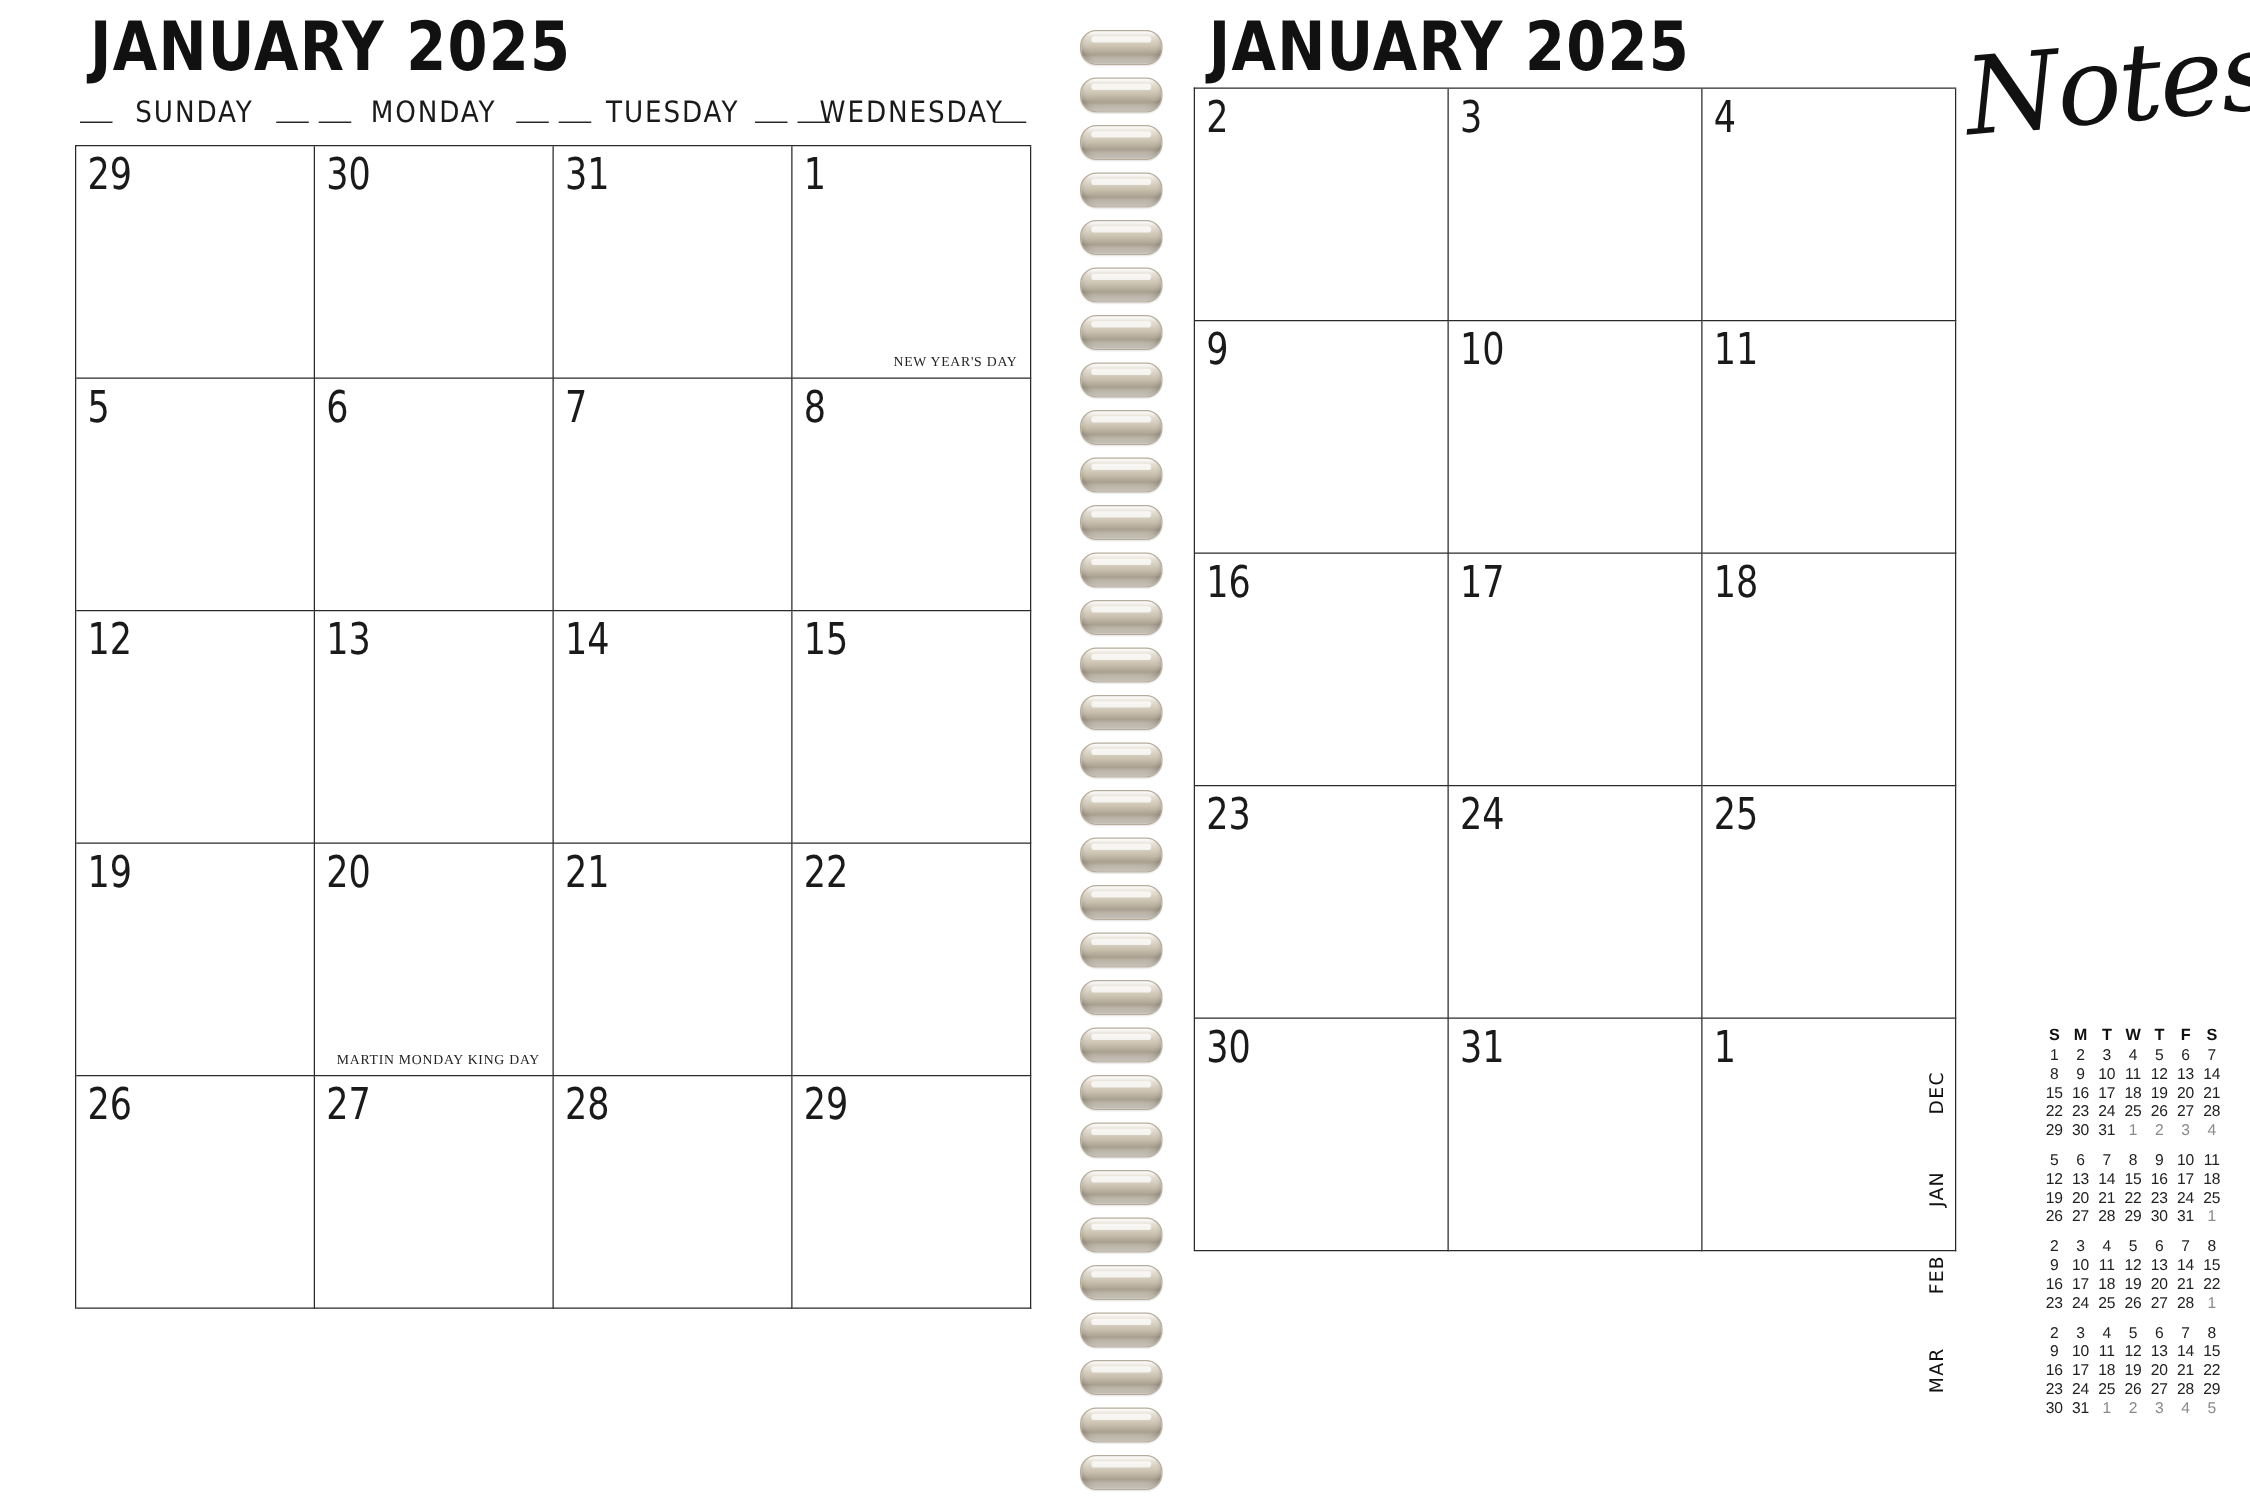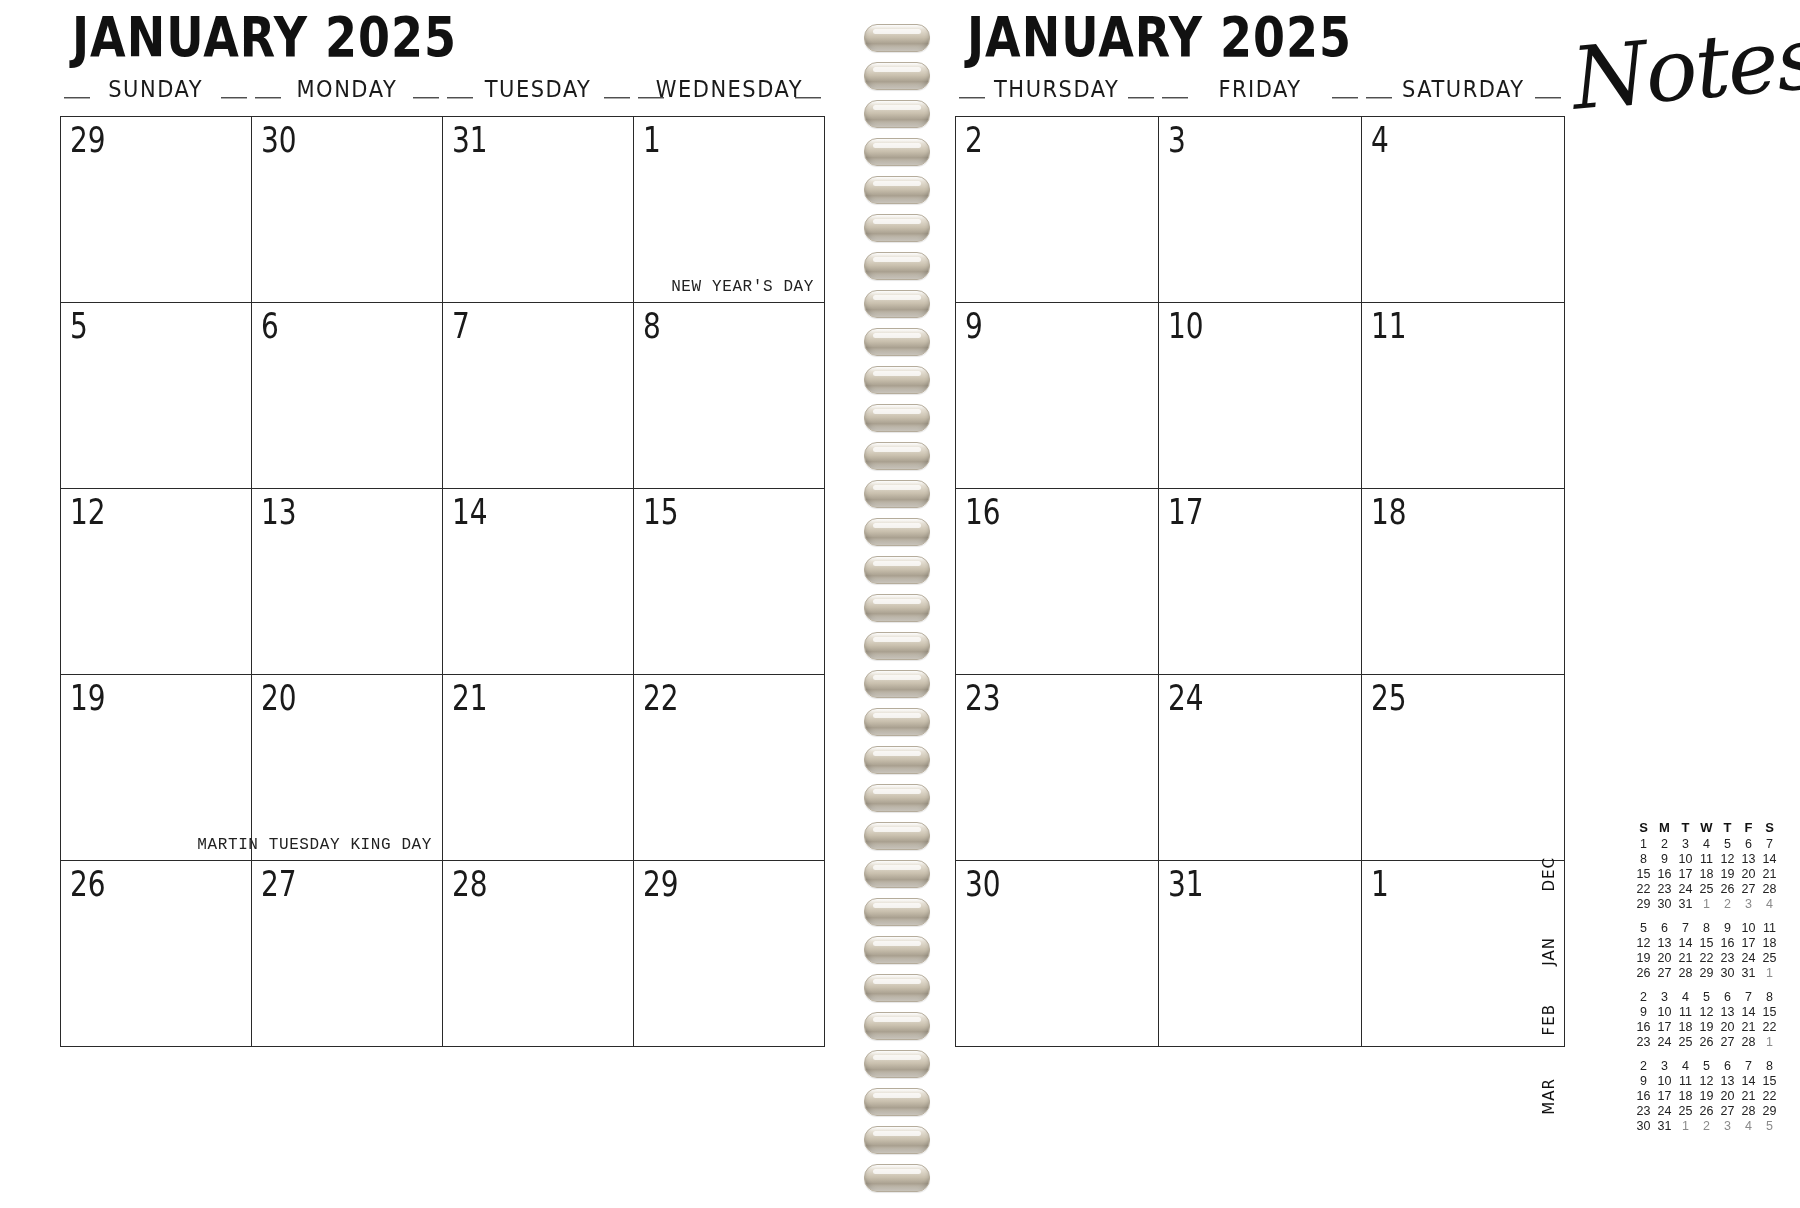--- a/index.html
+++ b/index.html
@@ -101,25 +101,25 @@
     font-size: 28px;
     font-family: "DejaVu Sans", sans-serif;
     color: #1a1a1a;
     transform: scaleY(1.25);
     transform-origin: left top;
   }
   .holiday {
     position: absolute;
     right: 10px;
     bottom: 6px;
-    font-size: 16px;
+    font-size: 11px;
     letter-spacing: 0.6px;
     color: #222;
     white-space: nowrap;
-    font-family: Liberation Mono, monospace;
+    font-family: Liberation Serif, serif;
   }
 
   
   .spiral {
     position: absolute;
     left: 858px;
     top: 0;
     width: 78px;
     height: 1208px;
   }
@@ -289,21 +289,21 @@
         </div>
       </div>
 
       <div class="week">
         <div class="cell">
           <div class="daynum">19</div>
           <div class="holiday"></div>
         </div>
         <div class="cell">
           <div class="daynum">20</div>
-          <div class="holiday">MARTIN TUESDAY KING DAY</div>
+          <div class="holiday">MARTIN MONDAY KING DAY</div>
         </div>
         <div class="cell">
           <div class="daynum">21</div>
           <div class="holiday"></div>
         </div>
         <div class="cell">
           <div class="daynum">22</div>
           <div class="holiday"></div>
         </div>
       </div>
@@ -360,25 +360,20 @@
     <div class="coil" style="top:974px"></div>
     <div class="coil" style="top:1012px"></div>
     <div class="coil" style="top:1050px"></div>
     <div class="coil" style="top:1088px"></div>
     <div class="coil" style="top:1126px"></div>
     <div class="coil" style="top:1164px"></div>
   </div>
 
   <div class="right-page">
     <div class="month-title">JANUARY 2025</div>
-    <div class="dow-row">
-      <div class="dow">THURSDAY</div>
-      <div class="dow">FRIDAY</div>
-      <div class="dow">SATURDAY</div>
-    </div>
     <div class="grid">
 
       <div class="week">
         <div class="cell">
           <div class="daynum">2</div>
         </div>
         <div class="cell">
           <div class="daynum">3</div>
         </div>
         <div class="cell">

